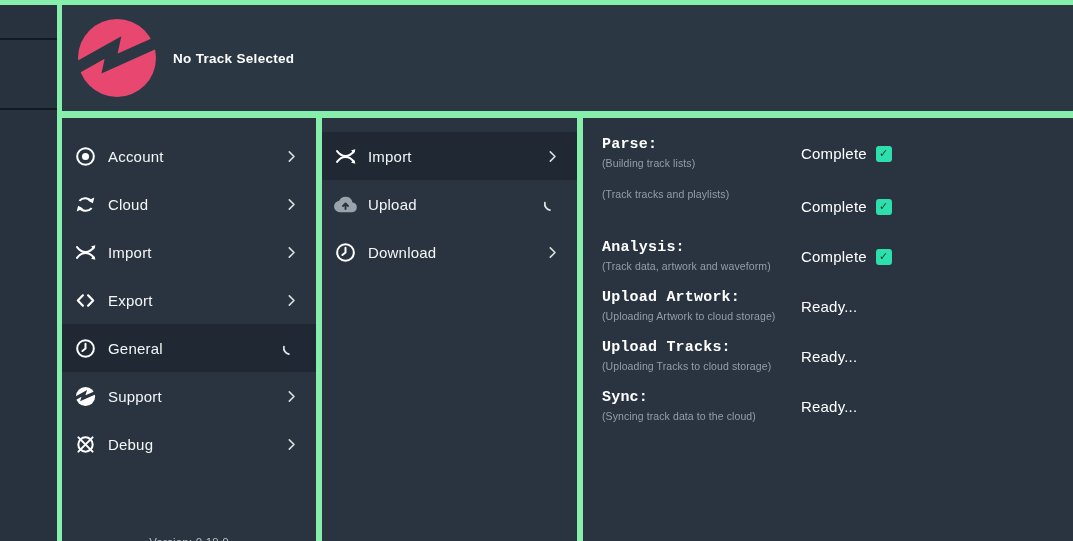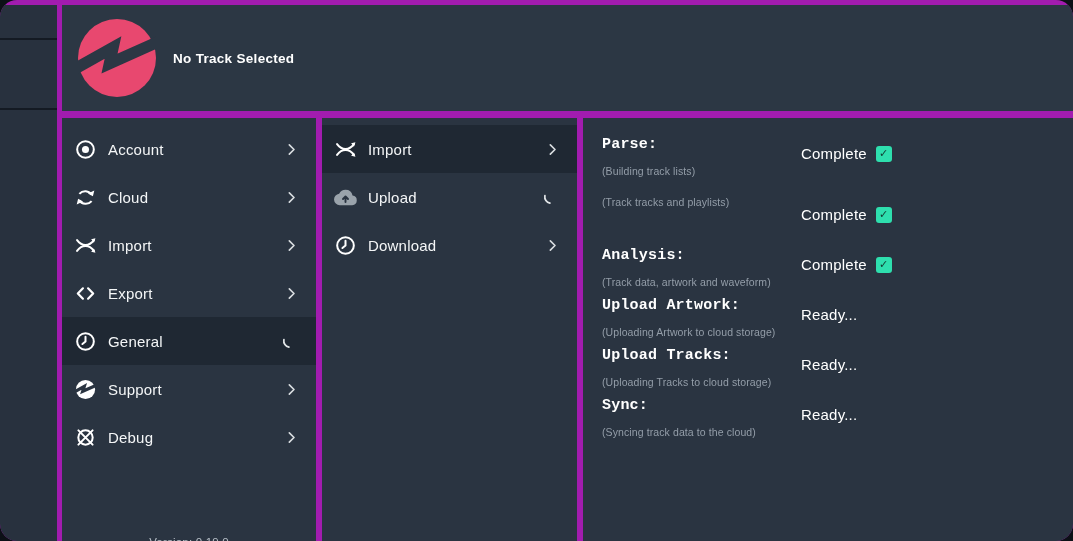--- a/index.html
+++ b/index.html
@@ -1,50 +1,49 @@
 <!DOCTYPE html>
 <html><head>
 <meta charset="utf-8">
 <style>
   html,body{margin:0;padding:0;background:#0c1016;}
   *{box-sizing:border-box;}
   .screen{
     position:relative;width:1073px;height:541px;overflow:hidden;
-    background:#a21caf;
+    background:#86efac;
     font-family:"Liberation Sans","DejaVu Sans",sans-serif;
-    border-radius:17px;
     -webkit-font-smoothing:antialiased;
   }
   
   .strip{position:absolute;left:0;top:5px;width:57px;height:536px;background:#28313e;}
   .strip-line{position:absolute;left:0;width:100%;height:2px;background:#141a23;}
   .strip-line.l1{top:33px;}
   .strip-line.l2{top:103px;}
   
   .topbar{position:absolute;left:62px;top:5px;width:1011px;height:106px;background:#2c3744;display:flex;align-items:center;}
   .logo{width:78px;height:78px;margin-left:16px;display:block;flex:0 0 auto;}
   .track-title{margin-left:17px;color:#ffffff;font-size:13.5px;font-weight:700;letter-spacing:.3px;}
   
   .panel{position:absolute;top:118px;height:423px;background:#2a3441;overflow:hidden;}
   .sidebar{left:62px;width:254px;}
   .submenu{left:322px;width:255px;}
   .tasks{left:583px;width:490px;padding:17px 14px 0 10px;}
-  .panel-inner{padding-top:7px;}
+  .panel-inner{padding-top:14px;}
   
   .menu-row{height:48px;display:flex;align-items:center;padding:0 17px 0 11px;cursor:pointer;}
   .menu-row.active{background:#1f2833;}
   .mi-icon{width:24px;height:24px;display:flex;align-items:center;justify-content:center;margin-right:11px;flex:0 0 auto;}
   .mi-label{color:#f4f6f7;font-size:15px;letter-spacing:.2px;}
   .mi-trail{margin-left:auto;display:flex;align-items:center;}
   
   .version{position:absolute;left:0;bottom:-7px;width:100%;text-align:center;color:#b6bec6;font-size:11.5px;letter-spacing:.2px;}
   
   .task{position:relative;height:50px;padding-left:9px;}
   .task-title{color:#ffffff;font-size:15px;font-weight:700;line-height:19px;letter-spacing:.2px;font-family:Liberation Mono, monospace;}
-  .task-sub{color:#949ea9;font-size:10.5px;line-height:13px;margin-top:11px;letter-spacing:.1px;}
+  .task-sub{color:#949ea9;font-size:10.5px;line-height:13px;margin-top:3px;letter-spacing:.1px;}
   .task-status{position:absolute;left:208px;top:9px;display:flex;align-items:center;gap:9px;color:#ffffff;font-size:15px;line-height:19px;letter-spacing:.2px;}
   .checkbox{width:16px;height:16px;border-radius:3px;background:#2edfae;color:#133b31;display:flex;align-items:center;justify-content:center;font-size:11px;font-weight:700;line-height:1;}
 </style>
 </head>
 <body>
 
 <div class="screen">
 
   <div class="strip">
     <div class="strip-line l1"></div>

